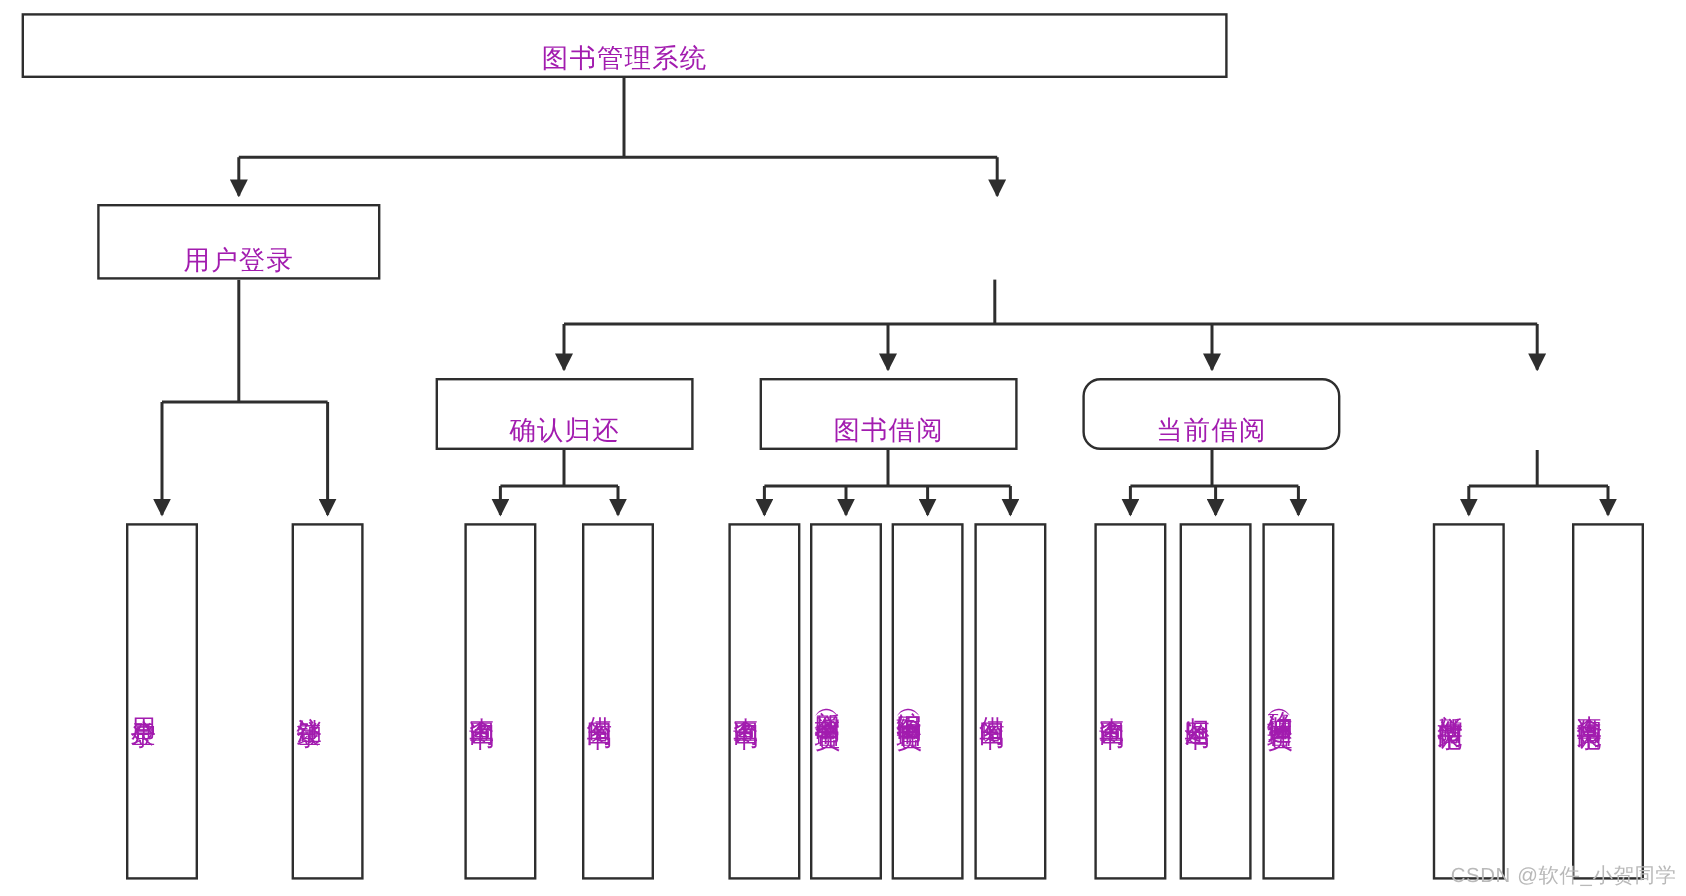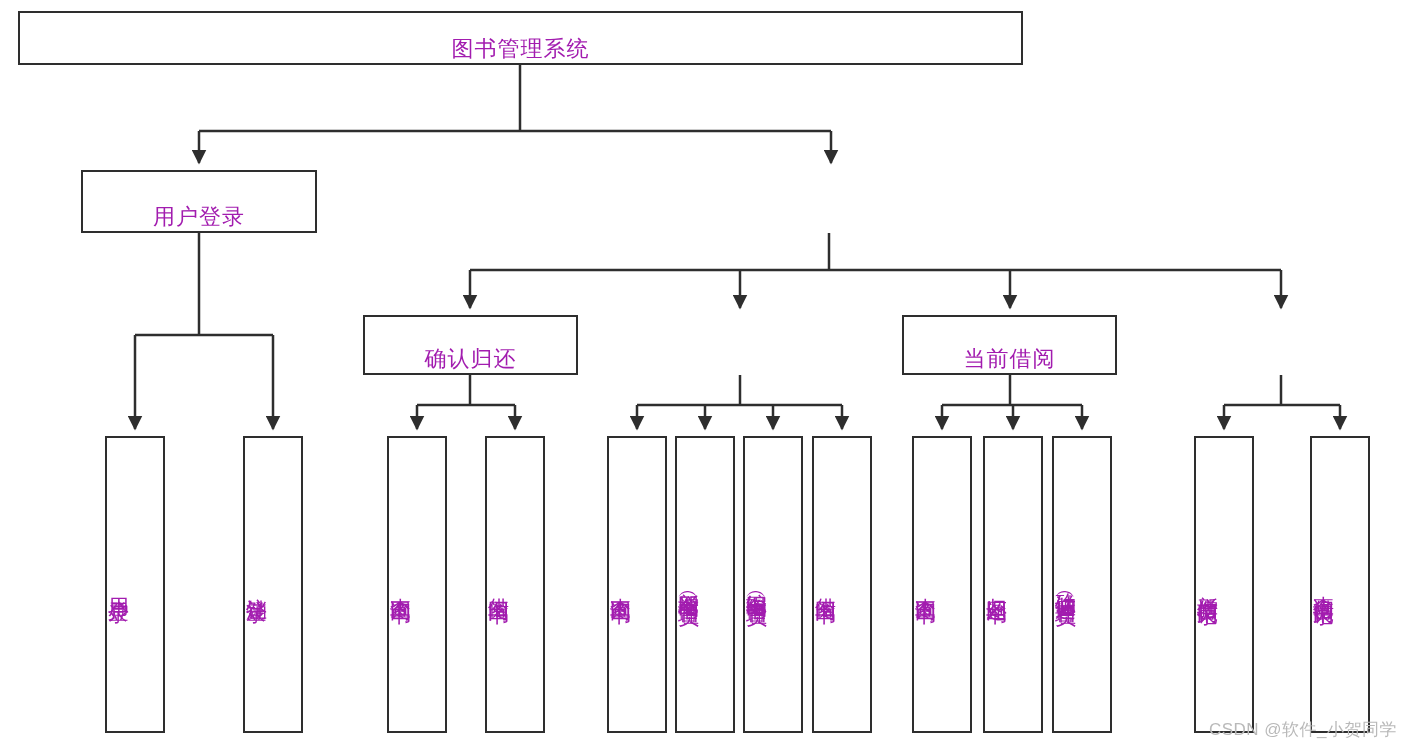--- a/index.html
+++ b/index.html
@@ -117,21 +117,24 @@
     <span class="txt">图书管理系统</span>
   </div>
 
   <div class="node h" style="left:81px;top:170px;width:236px;height:63px;">
     <span class="txt">用户登录</span>
   </div>
 
   <div class="node h" style="left:363px;top:315px;width:215px;height:60px;">
     <span class="txt">确认归还</span>
   </div>
-  <div class="node h" style="left:902px;top:315px;width:215px;height:60px;">
+  <div class="node h" style="left:633px;top:315px;width:215px;height:60px;">
+    <span class="txt">图书借阅</span>
+  </div>
+  <div class="node h" style="left:902px;top:315px;width:215px;height:60px;border-radius:15px;">
     <span class="txt">当前借阅</span>
   </div>
 
   <div class="node v" style="left:105px;top:436px;width:60px;height:297px;">
     <span class="txt">用户登录</span>
   </div>
   <div class="node v" style="left:243px;top:436px;width:60px;height:297px;">
     <span class="txt">注销登录</span>
   </div>
   <div class="node v" style="left:387px;top:436px;width:60px;height:297px;">

